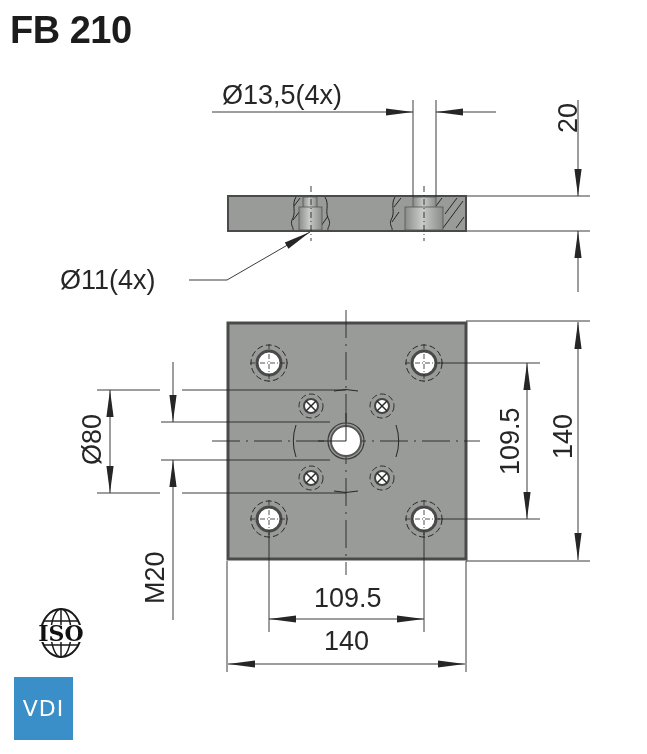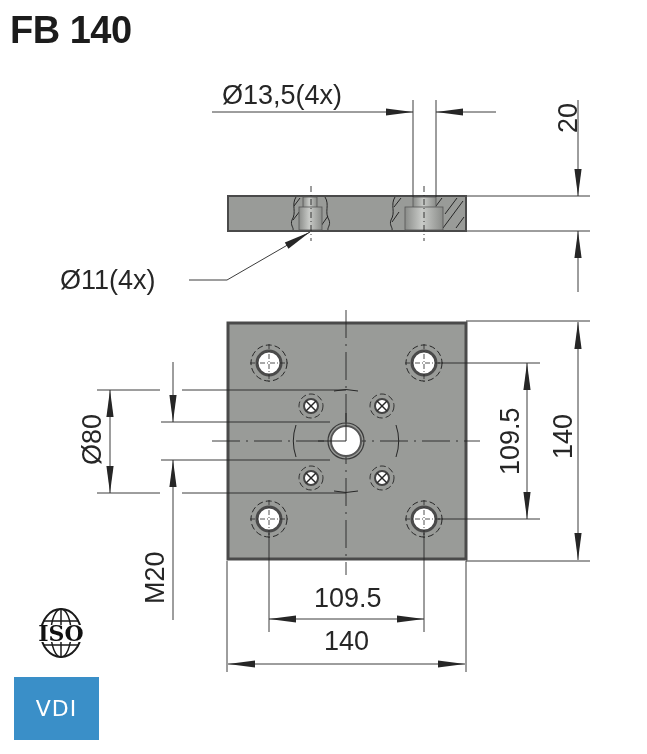--- a/index.html
+++ b/index.html
@@ -1,26 +1,26 @@
 <!DOCTYPE html>
 <html><head>
 <meta charset="utf-8">
 <style>
   html, body { margin: 0; padding: 0; background: #ffffff; }
   body { width: 647px; height: 754px; position: relative; overflow: hidden; font-family: "Liberation Sans", sans-serif; }
   .title { position: absolute; left: 10px; top: 8px; font-family: "Liberation Sans", sans-serif; font-weight: bold; font-size: 38px; color: #1c1c1c; letter-spacing: -0.5px; line-height: 44px; }
   svg.drawing { position: absolute; left: 0; top: 0; }
   .dimtext { font-family: "Liberation Sans", sans-serif; font-size: 27px; fill: #262626; }
   .iso-logo { position: absolute; left: 26px; top: 607px; width: 70px; height: 52px; }
-  .vdi-logo { position: absolute; left: 14px; top: 677px; width: 85px; height: 63px; background: #3a8fc8; color: #ffffff; font-family: "DejaVu Sans", sans-serif; font-size: 22px; display: flex; align-items: center; justify-content: center; letter-spacing: 1px; }
+  .vdi-logo { position: absolute; left: 14px; top: 677px; width: 59px; height: 63px; background: #3a8fc8; color: #ffffff; font-family: "DejaVu Sans", sans-serif; font-size: 22px; display: flex; align-items: center; justify-content: center; letter-spacing: 1px; }
 </style>
 </head>
 <body>
 
-<div class="title">FB 140</div>
+<div class="title">FB 210</div>
 
 <svg class="drawing" width="647" height="754" viewBox="0 0 647 754" xmlns="http://www.w3.org/2000/svg">
   <defs>
     <marker id="arr" viewBox="0 0 10 10" refX="10" refY="5" markerWidth="9" markerHeight="9" orient="auto-start-reverse" markerUnits="userSpaceOnUse">
       <path d="M0,3.2 L10,5 L0,6.8 z" fill="#262626"></path>
     </marker>
     <marker id="arrL" viewBox="0 0 30 10" refX="30" refY="5" markerWidth="28" markerHeight="9" orient="auto-start-reverse" markerUnits="userSpaceOnUse">
       <path d="M0,1 L30,5 L0,9 z" fill="#262626"></path>
     </marker>
     <linearGradient id="bore" x1="0" x2="1" y1="0" y2="0">

